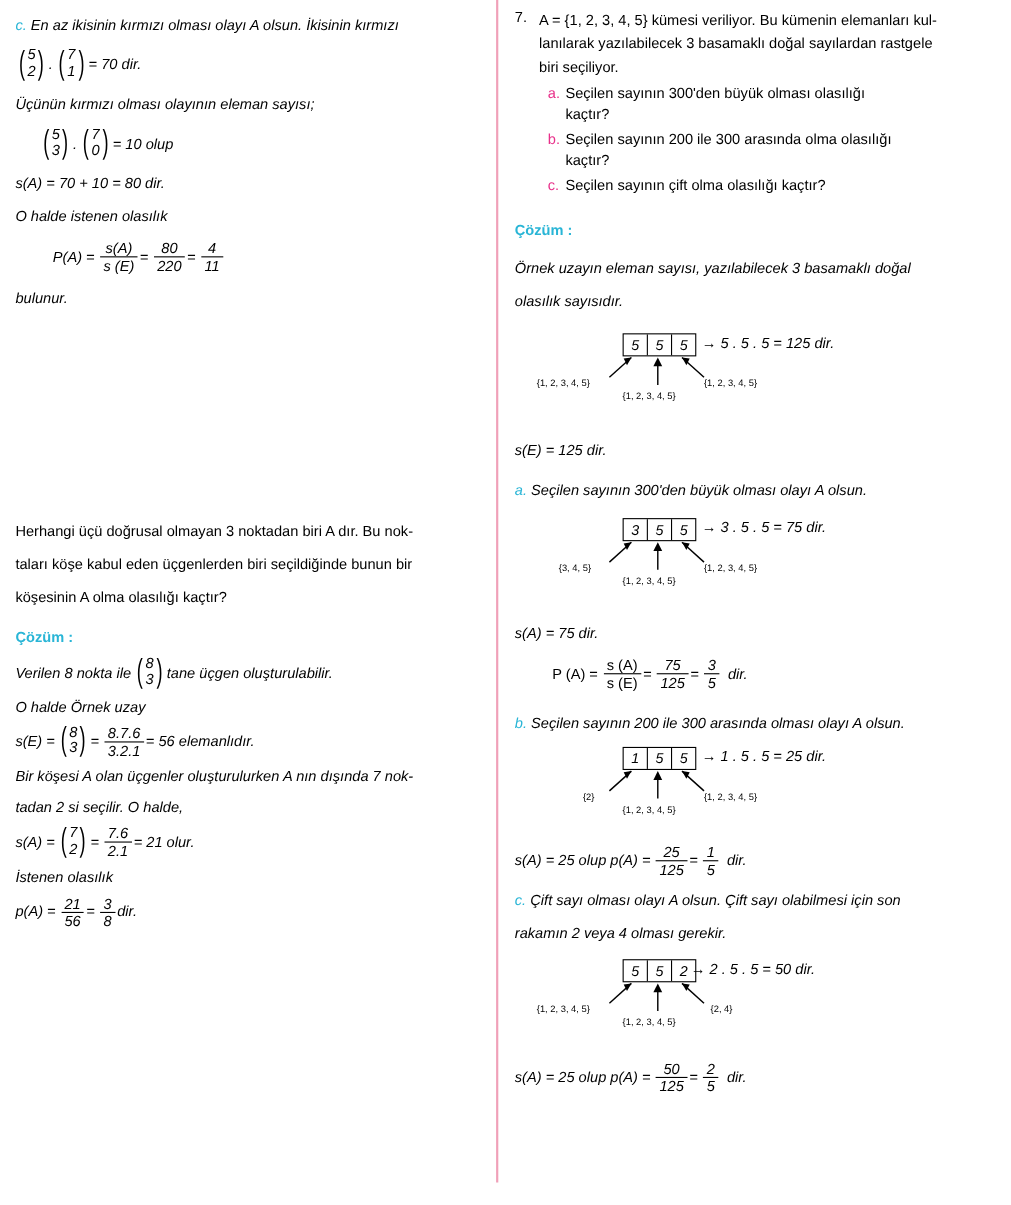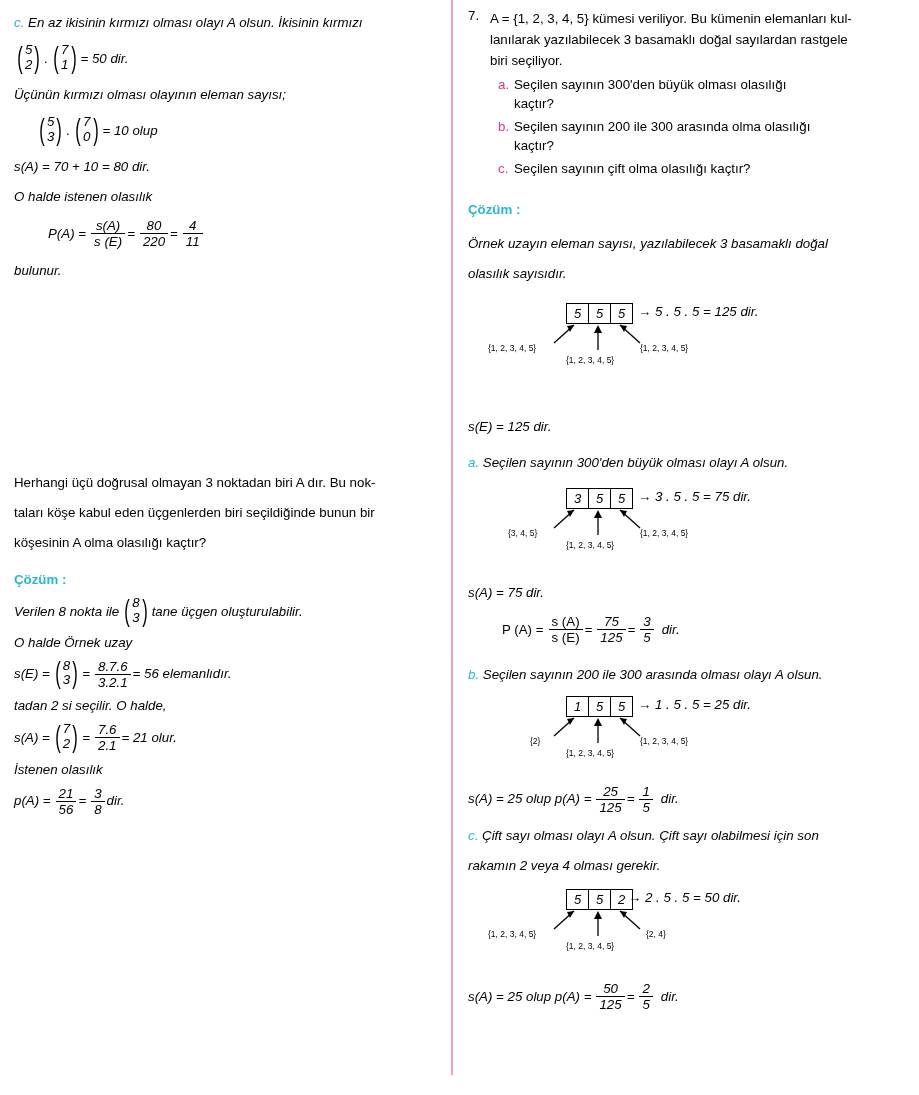--- a/index.html
+++ b/index.html
@@ -222,21 +222,21 @@
         </span>
         <span>.</span>
         <span class="binom">
           <span class="par">(</span>
           <span class="stack">
             <span>7</span><br>
             <span>1</span>
           </span>
           <span class="par">)</span>
         </span>
-        <span>= 50 dir.</span>
+        <span>= 70 dir.</span>
       </div>
 
       <div class="line">Üçünün kırmızı olması olayının eleman sayısı;</div>
 
       <div class="eqrow pad-l">
         <span class="binom">
           <span class="par">(</span>
           <span class="stack">
             <span>5</span><br>
             <span>3</span>
@@ -313,20 +313,21 @@
           <span class="par">)</span>
         </span>
         <span>=</span>
         <span class="frac">
           <span class="num">8.7.6</span>
           <span class="den">3.2.1</span>
         </span>
         <span>=  56  elemanlıdır.</span>
       </div>
 
+      <div class="line" style="line-height:28px">Bir köşesi A olan üçgenler oluşturulurken A nın dışında 7 nok-</div>
       <div class="line" style="line-height:28px">tadan 2 si seçilir. O halde,</div>
 
       <div class="eqrow" style="margin:2px 0">
         <span>s(A) =</span>
         <span class="binom">
           <span class="par">(</span>
           <span class="stack">
             <span>7</span><br>
             <span>2</span>
           </span>
@@ -412,21 +413,21 @@
         <line x1="130" y1="47" x2="130" y2="24" stroke="#000" stroke-width="1.3"></line>
         <polygon points="130,22 126,30 134,30" fill="#000"></polygon>
         <line x1="172" y1="40" x2="152" y2="22" stroke="#000" stroke-width="1.3"></line>
         <polygon points="152,22 159,23 156,29" fill="#000"></polygon>
       </svg>
       <span class="setlbl" style="left:20px; top:40px;">{1, 2, 3, 4, 5}</span>
       <span class="setlbl" style="left:98px; top:52px;">{1, 2, 3, 4, 5}</span>
       <span class="setlbl" style="left:172px; top:40px;">{1, 2, 3, 4, 5}</span>
     </div>
 
-    <div class="line" style="margin-top:35px">s(E) = 125 dir.</div>
+    <div class="line" style="margin-top:18px">s(E) = 125 dir.</div>
 
     <div class="line" style="margin-top:6px">
       <span class="cyan">a.</span>
       <span>Seçilen sayının 300'den büyük olması olayı A olsun.</span>
     </div>
 
     <div class="diagram" style="margin-top:10px">
       <div class="boxes" style="left:98px; top:0px;">
         <div>3</div>
         <div>5</div>

